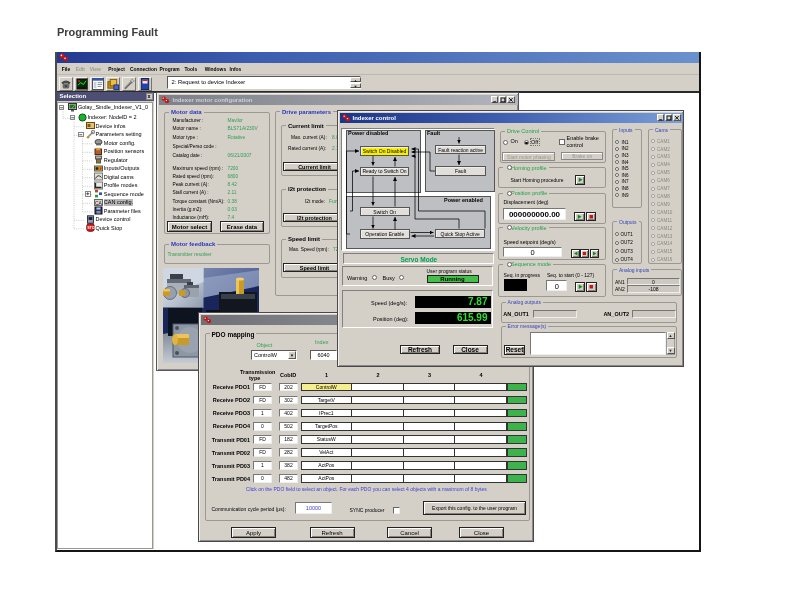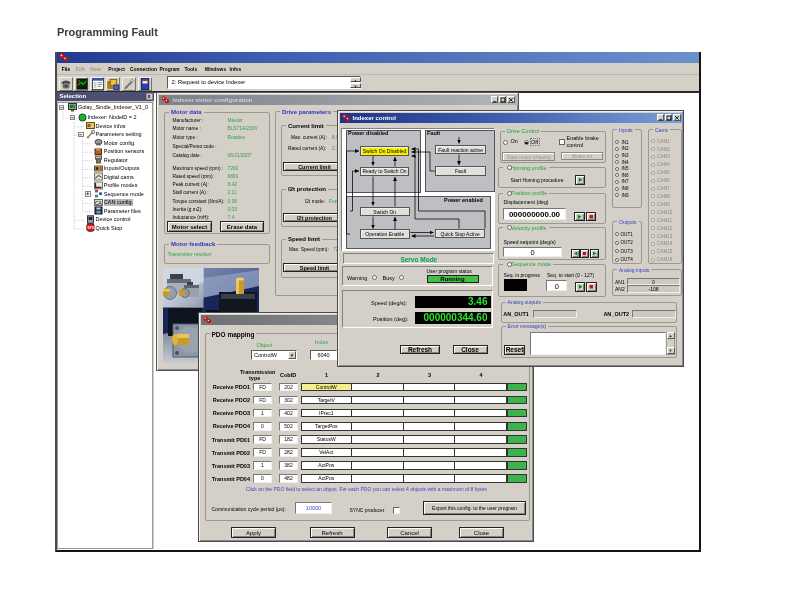--- a/index.html
+++ b/index.html
@@ -564,23 +564,23 @@
       </div>
       <div class="abs" style="left:4px;top:155.2px;width:151.3px;height:20.3px;border:1px solid;border-color:#808080 #fff #fff #808080;"></div>
       <div class="t" style="left:9px;top:163.8px;font-size:5.5px;line-height:6.5px;color:#000;font-weight:normal;">Warning</div>
       <div class="radio" style="left:33.5px;top:164px;"></div>
       <div class="t" style="left:44.5px;top:163.8px;font-size:5.5px;line-height:6.5px;color:#000;font-weight:normal;">Busy</div>
       <div class="radio" style="left:61px;top:164px;"></div>
       <div class="t" style="left:88.5px;top:157.3px;font-size:5px;line-height:6px;color:#000;font-weight:normal;">User program status</div>
       <div class="abs" style="left:88.5px;top:163.8px;width:52px;height:8.5px;background:#44c04a;border:1px solid #222;text-align:center;font-size:6px;font-weight:bold;line-height:7.5px;">Running</div>
       <div class="abs" style="left:4px;top:178.6px;width:151.3px;height:38.6px;border:1px solid;border-color:#808080 #fff #fff #808080;"></div>
       <div class="t" style="left:33px;top:189px;font-size:5.5px;line-height:6.5px;color:#000;font-weight:normal;">Speed (deg/s):</div>
-      <div class="abs" style="left:76.5px;top:184.8px;width:76px;height:12.6px;background:#000;color:#2ce02c;font-weight:bold;font-size:10px;text-align:right;line-height:12.4px;padding-right:3px;">3.46</div>
+      <div class="abs" style="left:76.5px;top:184.8px;width:76px;height:12.6px;background:#000;color:#2ce02c;font-weight:bold;font-size:10px;text-align:right;line-height:12.4px;padding-right:3px;">7.87</div>
       <div class="t" style="left:35px;top:204.8px;font-size:5.5px;line-height:6.5px;color:#000;font-weight:normal;">Position (deg):</div>
-      <div class="abs" style="left:76.5px;top:200.6px;width:76px;height:12.6px;background:#000;color:#2ce02c;font-weight:bold;font-size:10px;text-align:right;line-height:12.4px;padding-right:3px;">000000344.60</div>
+      <div class="abs" style="left:76.5px;top:200.6px;width:76px;height:12.6px;background:#000;color:#2ce02c;font-weight:bold;font-size:10px;text-align:right;line-height:12.4px;padding-right:3px;">615.99</div>
       <div class="btn" style="left:62px;top:233.5px;width:40px;height:9.5px;font-size:6.5px;line-height:8.5px;">Refresh</div>
       <div class="btn" style="left:114.5px;top:233.5px;width:35px;height:9.5px;font-size:6.5px;line-height:8.5px;">Close</div>
       <div class="grp" style="left:162px;top:19.6px;width:106px;height:32.3px;">
         <div class="lbl" style="color:#22a045;font-weight:normal;font-size:5.5px;">Drive Control</div>
       </div>
       <div class="radio" style="left:165px;top:29.4px;"></div>
       <div class="t" style="left:172.5px;top:27px;font-size:5.5px;line-height:6.5px;color:#000;font-weight:normal;">On</div>
       <div class="radio" style="left:185.9px;top:29.4px;"></div>
       <div class="abs" style="left:187.4px;top:30.9px;width:2.2px;height:2.2px;border-radius:50%;background:#000;"></div>
       <div class="t" style="left:192.5px;top:27px;font-size:5.5px;line-height:6.5px;color:#000;font-weight:normal;border:0.5px dotted #777;padding:0 0.5px;margin-left:-1px;margin-top:-0.5px;">Off</div>

